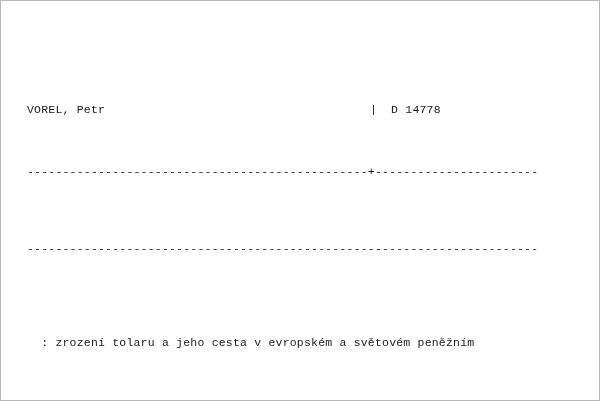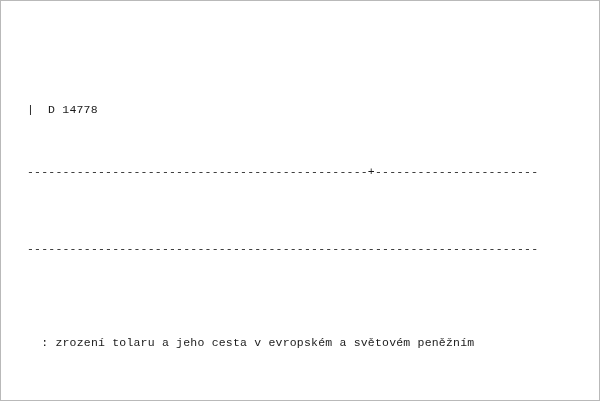--- a/index.html
+++ b/index.html
@@ -63,20 +63,21 @@
     margin-top: 1px;
   }
 </style>
 </head>
 <body>
 
 <div class="card">
   <div class="sheet">
 
     <div class="row-head">
+      <div class="author">VOREL, Petr</div>
       <div class="bar">|</div>
       <div class="callno">D 14778</div>
     </div>
 
     <div class="rule">------------------------------------------------+-----------------------</div>
 
 
     <div class="rule">------------------------------------------------------------------------</div>
 
     <div class="block">

